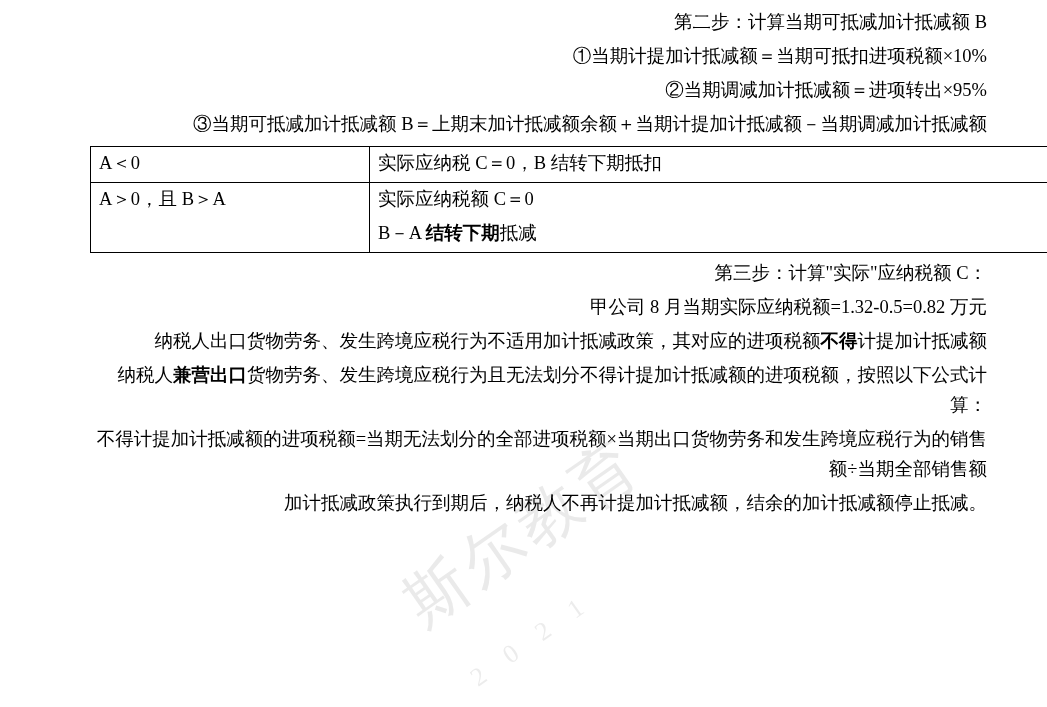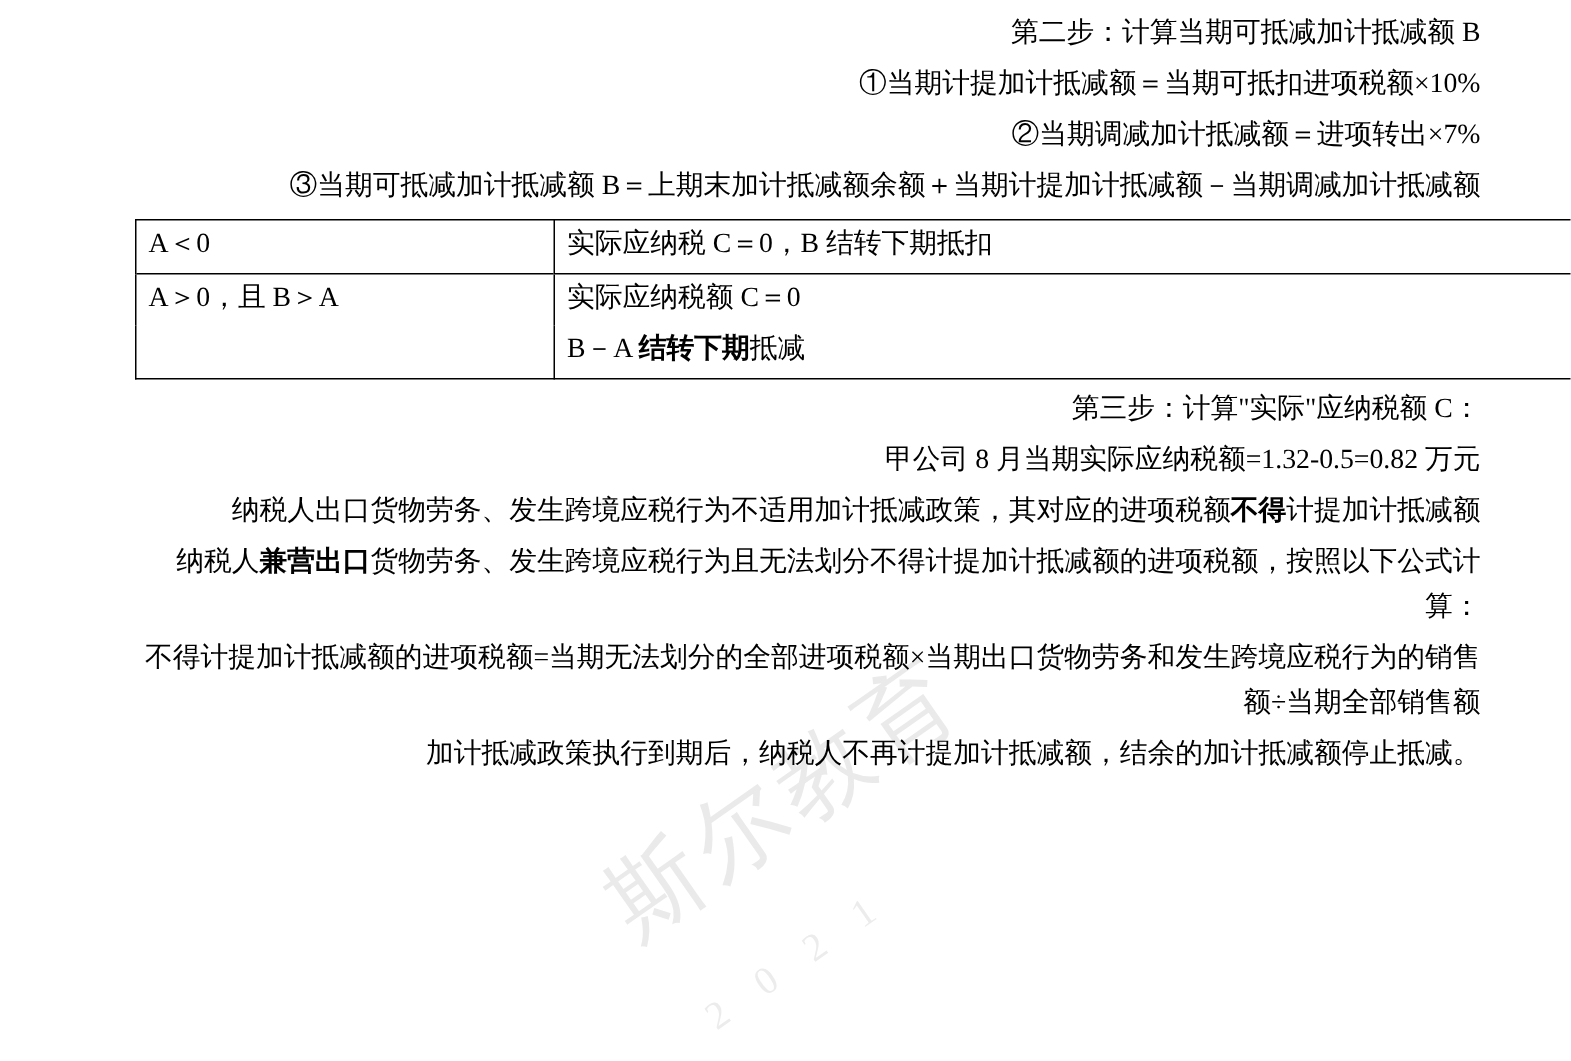--- a/index.html
+++ b/index.html
@@ -96,21 +96,21 @@
     <span>斯尔教育</span>
     <span class="wm2">2 0 2 1</span>
   </div>
 
   <div class="content">
 
     <p class="indent">第二步：计算当期可抵减加计抵减额 B</p>
 
     <p class="indent">①当期计提加计抵减额＝当期可抵扣进项税额×10%</p>
 
-    <p class="indent">②当期调减加计抵减额＝进项转出×7%</p>
+    <p class="indent">②当期调减加计抵减额＝进项转出×95%</p>
 
     <p class="indent">③当期可抵减加计抵减额 B＝上期末加计抵减额余额＋当期计提加计抵减额－当期调减加计抵减额</p>
 
 
     <table class="rules">
       <tbody>
         <tr>
           <td class="left-col noborder-bottom" rowspan="1">A＜0</td>
           <td class="noborder-bottom">实际应纳税 C＝0，B 结转下期抵扣</td>
         </tr>

